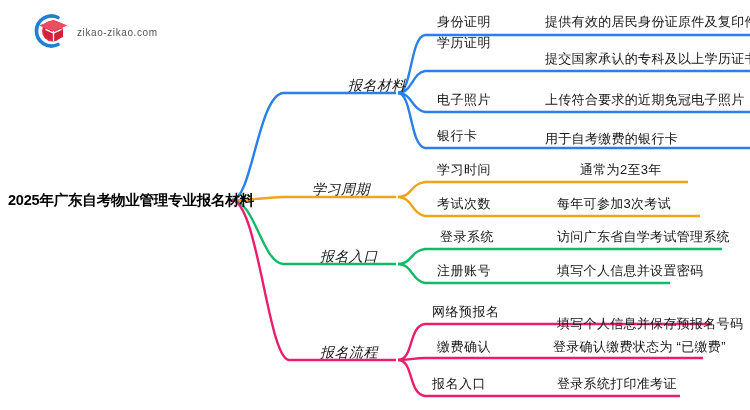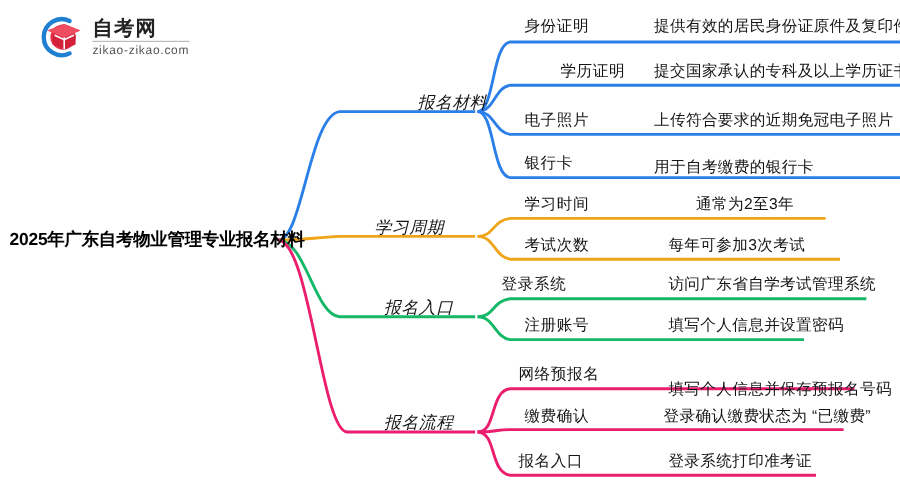--- a/index.html
+++ b/index.html
@@ -103,21 +103,20 @@
       <path d="M30 7.5 A15 15 0 1 0 30 34.5" fill="none" stroke="#1f7fd0" stroke-width="3.6" stroke-linecap="round"></path>
       <circle cx="24.5" cy="21" r="10.5" fill="#e0304a"></circle>
       <path d="M11.5 15.5 L25.5 10 L39 15.5 L25.5 21 Z" fill="#e0304a"></path>
       <path d="M11.5 15.5 L25.5 10 L39 15.5 L25.5 21 Z" fill="#ef4d62"></path>
       <path d="M16 19 L16 27 L25.5 31 L35 27 L35 19 L25.5 23 Z" fill="#d22138"></path>
       <path d="M25.5 21 L25.5 31" stroke="#ffffff" stroke-width="1.3"></path>
       <path d="M17.5 19.4 L25.5 23 L33.5 19.4" fill="none" stroke="#ffffff" stroke-width="1.3"></path>
     </svg>
   </div>
   <div id="logo-text">
-    <div id="logo-cn">自考网</div>
     <div id="logo-dom">zikao-zikao.com</div>
   </div>
 </div>
 
 <svg id="wires" viewBox="0 0 750 410">
 
   <g>
     <path d="M232 200 C 252 200 258 96 283 93 L396 93" fill="none" stroke="#2a7fe8" stroke-width="2.4"></path>
     <path d="M398 93 C 412 93 410 37 425 35 L750 35" fill="none" stroke="#2a7fe8" stroke-width="2.4"></path>
     <path d="M398 93 C 412 93 412 73 425 71 L750 71" fill="none" stroke="#2a7fe8" stroke-width="2.4"></path>
@@ -143,35 +142,35 @@
     <path d="M398 360 C 414 360 412 358 425 358 L703 358" fill="none" stroke="#ea1d6e" stroke-width="2.4"></path>
     <path d="M398 360 C 414 360 408 394 425 396 L680 396" fill="none" stroke="#ea1d6e" stroke-width="2.4"></path>
   </g>
 </svg>
 
 <div class="node" id="root-node">2025年广东自考物业管理专业报名材料</div>
 
 <div class="node branch-label" style="left:348px; top:78px;">报名材料</div>
 <div class="node leaf-label" style="left:437px; top:15px;">身份证明</div>
 <div class="node leaf-desc" style="left:545px; top:15px;">提供有效的居民身份证原件及复印件</div>
-<div class="node leaf-label" style="left:437px; top:52px;margin-left:30px;">学历证明</div>
+<div class="node leaf-label" style="left:437px; top:36px;">学历证明</div>
 <div class="node leaf-desc" style="left:545px; top:52px;">提交国家承认的专科及以上学历证书</div>
 <div class="node leaf-label" style="left:437px; top:93px;">电子照片</div>
 <div class="node leaf-desc" style="left:545px; top:93px;">上传符合要求的近期免冠电子照片</div>
 <div class="node leaf-label" style="left:437px; top:129px;">银行卡</div>
 <div class="node leaf-desc" style="left:545px; top:132px;">用于自考缴费的银行卡</div>
 
 <div class="node branch-label" style="left:312px; top:182px;">学习周期</div>
 <div class="node leaf-label" style="left:437px; top:163px;">学习时间</div>
 <div class="node leaf-desc" style="left:557px; top:163px;margin-left:23px;">通常为2至3年</div>
 <div class="node leaf-label" style="left:437px; top:197px;">考试次数</div>
 <div class="node leaf-desc" style="left:557px; top:197px;">每年可参加3次考试</div>
 
 <div class="node branch-label" style="left:320px; top:249px;">报名入口</div>
-<div class="node leaf-label" style="left:418px; top:230px;">登录系统</div>
+<div class="node leaf-label" style="left:440px; top:230px;">登录系统</div>
 <div class="node leaf-desc" style="left:557px; top:230px;">访问广东省自学考试管理系统</div>
 <div class="node leaf-label" style="left:437px; top:264px;">注册账号</div>
 <div class="node leaf-desc" style="left:557px; top:264px;">填写个人信息并设置密码</div>
 
 <div class="node branch-label" style="left:320px; top:345px;">报名流程</div>
 <div class="node leaf-label" style="left:432px; top:305px;">网络预报名</div>
 <div class="node leaf-desc" style="left:557px; top:305px;margin-top:12px;">填写个人信息并保存预报名号码</div>
 <div class="node leaf-label" style="left:437px; top:340px;">缴费确认</div>
 <div class="node leaf-desc" style="left:553px; top:340px;">登录确认缴费状态为 “已缴费”</div>
 <div class="node leaf-label" style="left:432px; top:377px;">报名入口</div>

